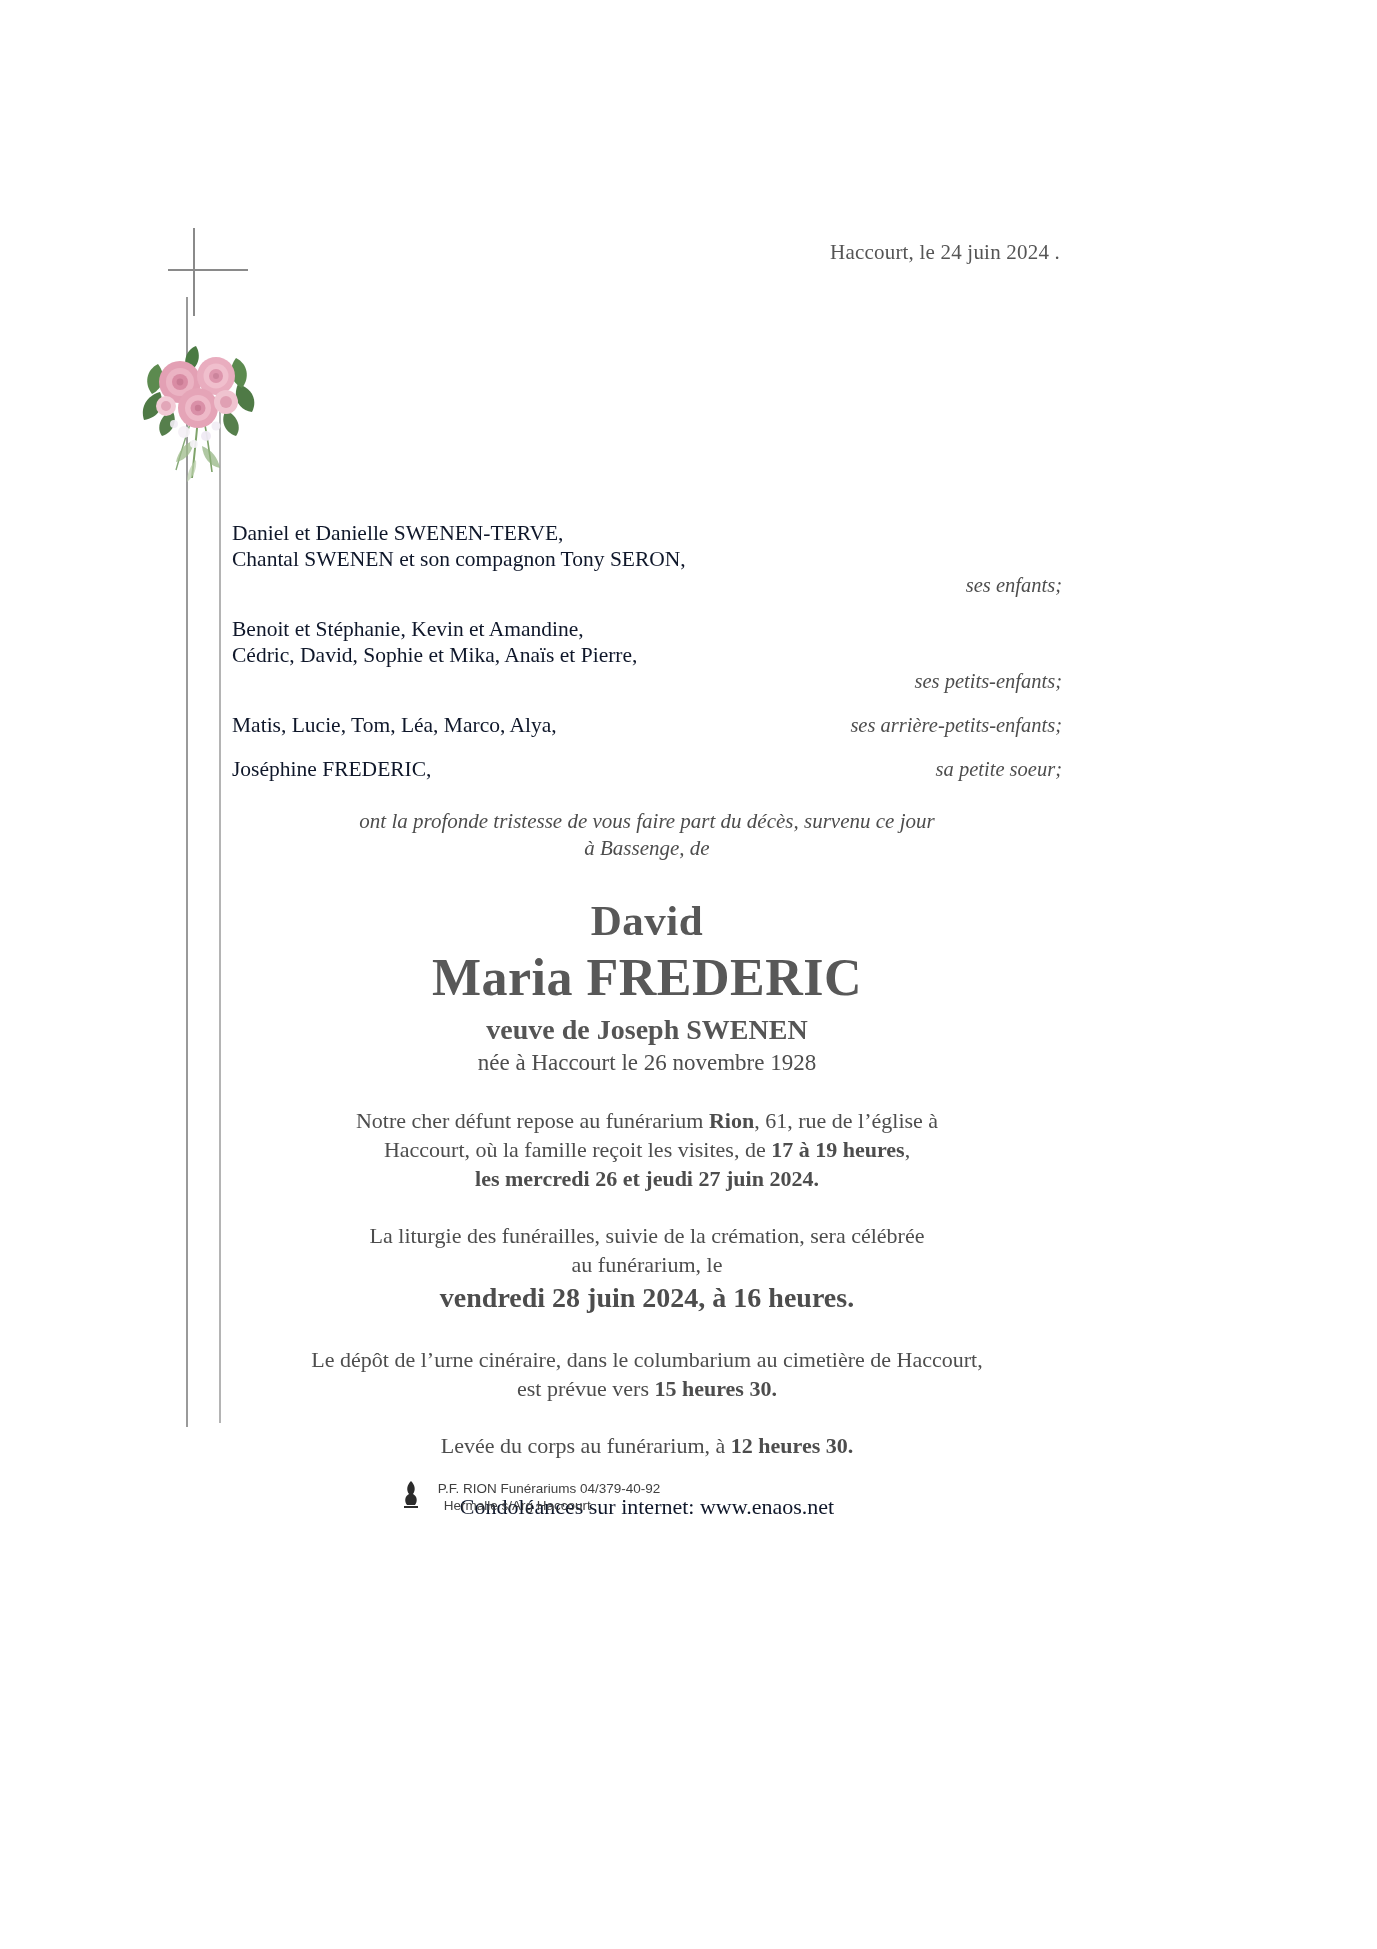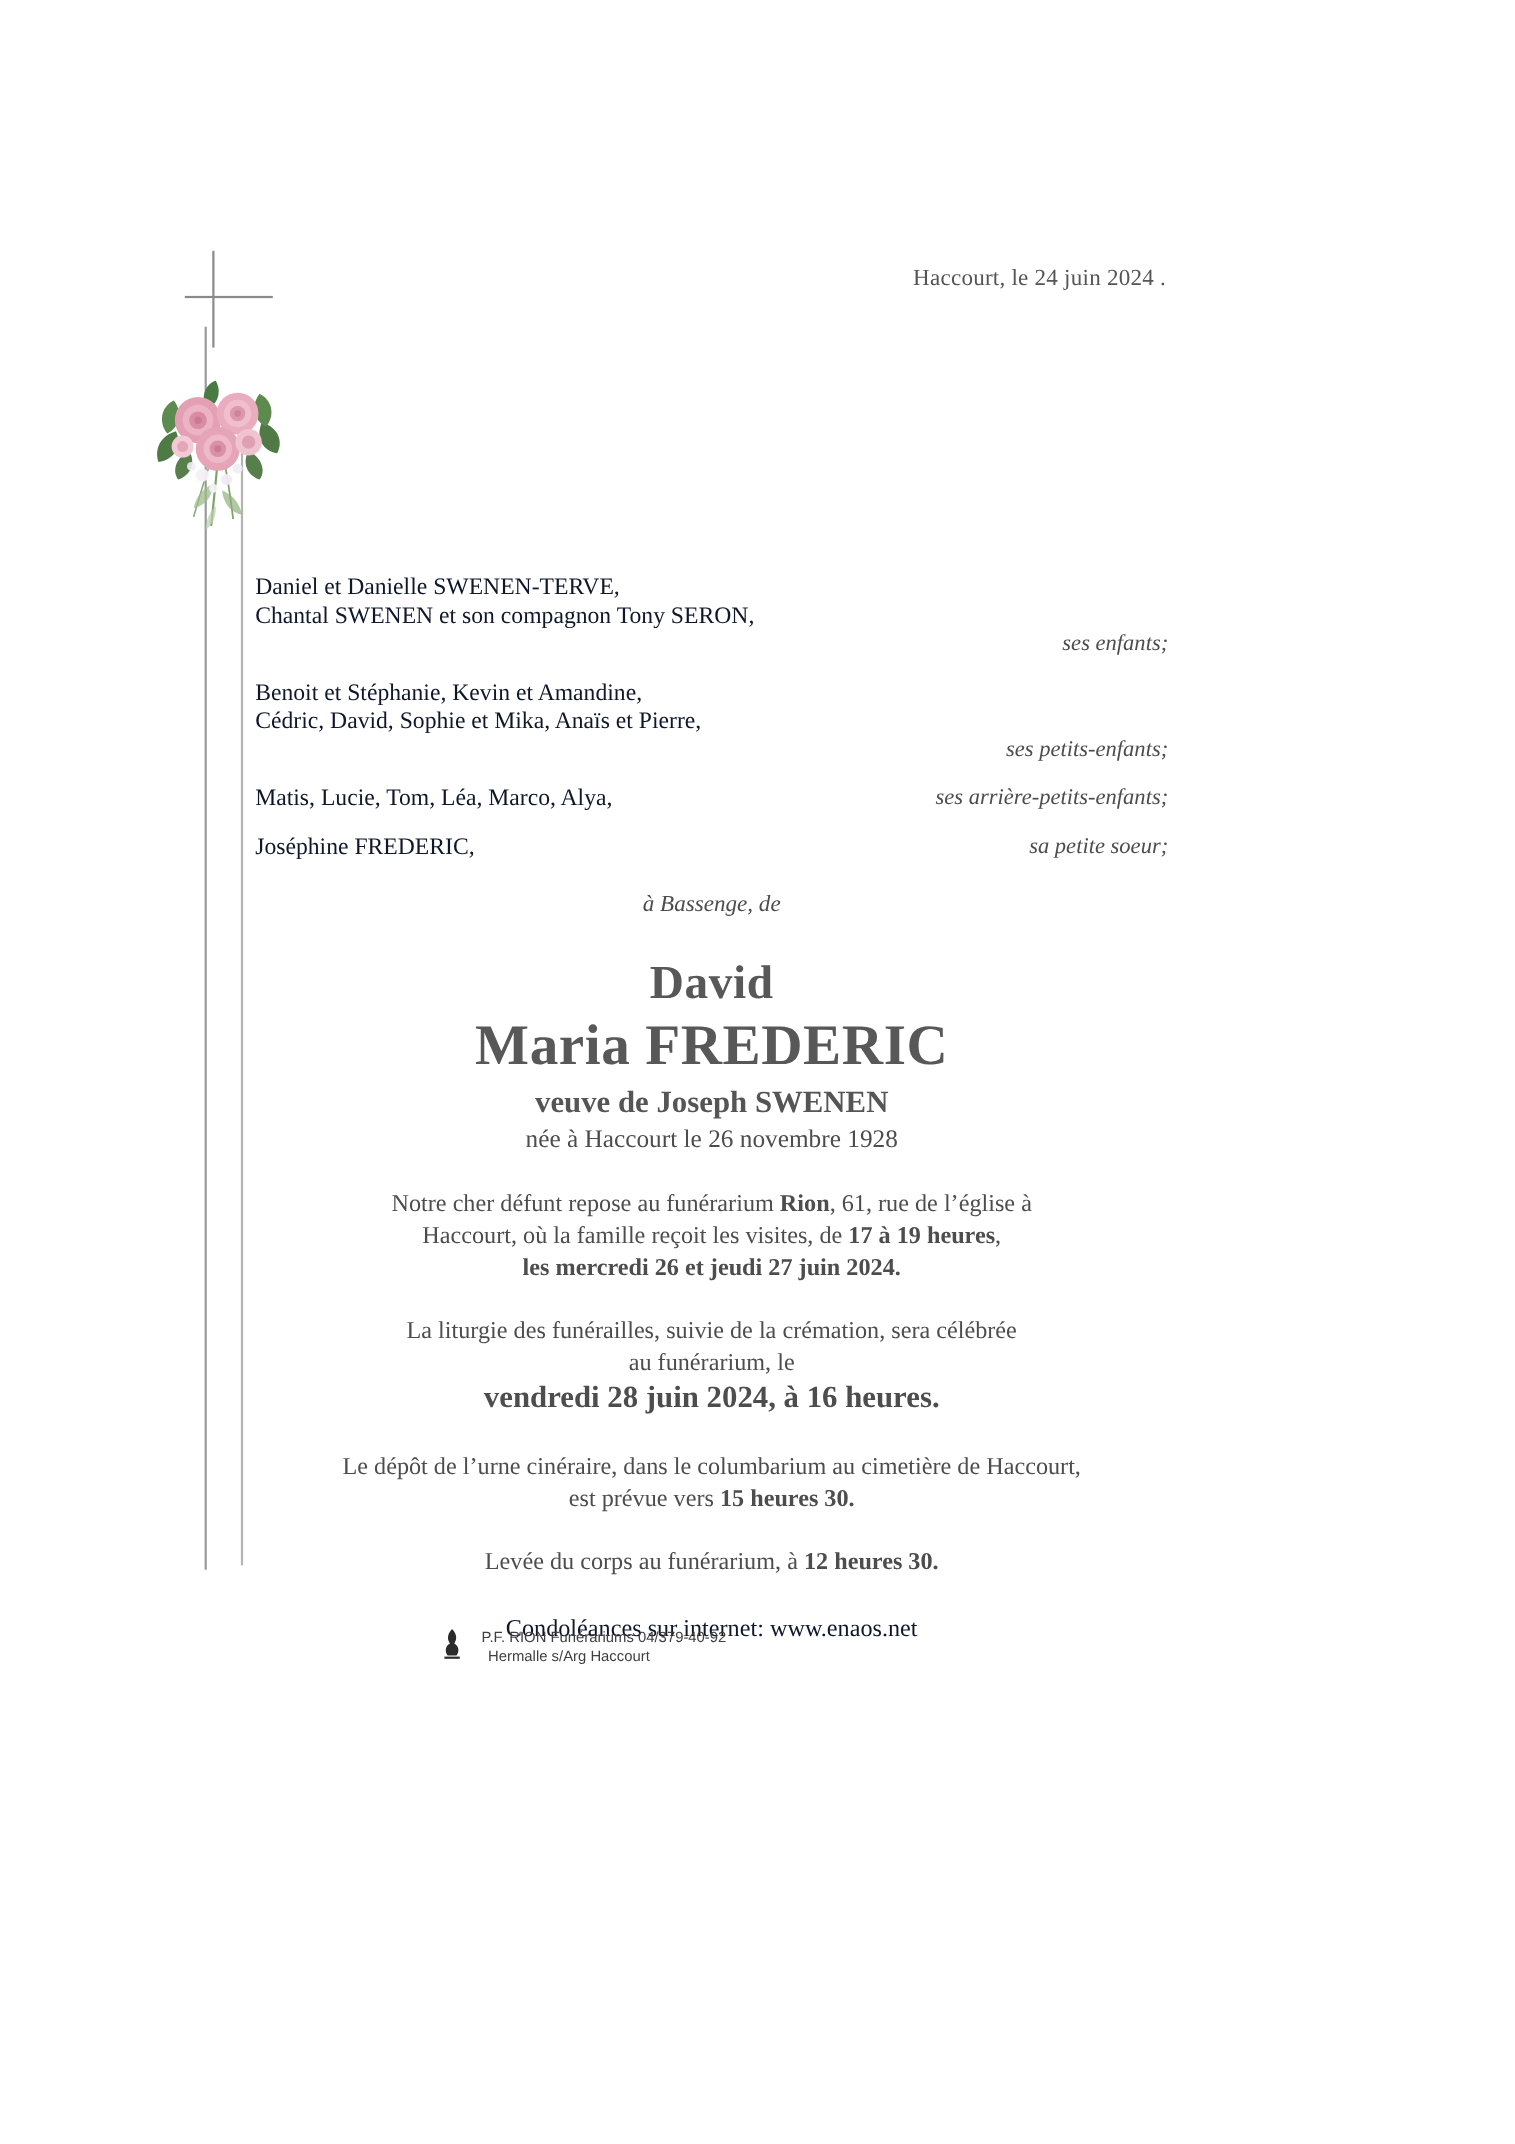--- a/index.html
+++ b/index.html
@@ -289,20 +289,21 @@
       <div class="fam-names">Matis, Lucie, Tom, Léa, Marco, Alya,</div>
       <div class="fam-rel">ses arrière-petits-enfants;</div>
     </div>
 
     <div class="fam-block fam-inline">
       <div class="fam-names">Joséphine FREDERIC,</div>
       <div class="fam-rel">sa petite soeur;</div>
     </div>
 
     <div class="announce">
+      <div>ont la profonde tristesse de vous faire part du décès, survenu ce jour</div>
       <div>à Bassenge, de</div>
     </div>
 
     <div class="name-block">
       <div class="madame">David</div>
       <div class="fullname">Maria FREDERIC</div>
       <div class="spouse">veuve de Joseph SWENEN</div>
       <div class="born">née à Haccourt le 26 novembre 1928</div>
     </div>
 

